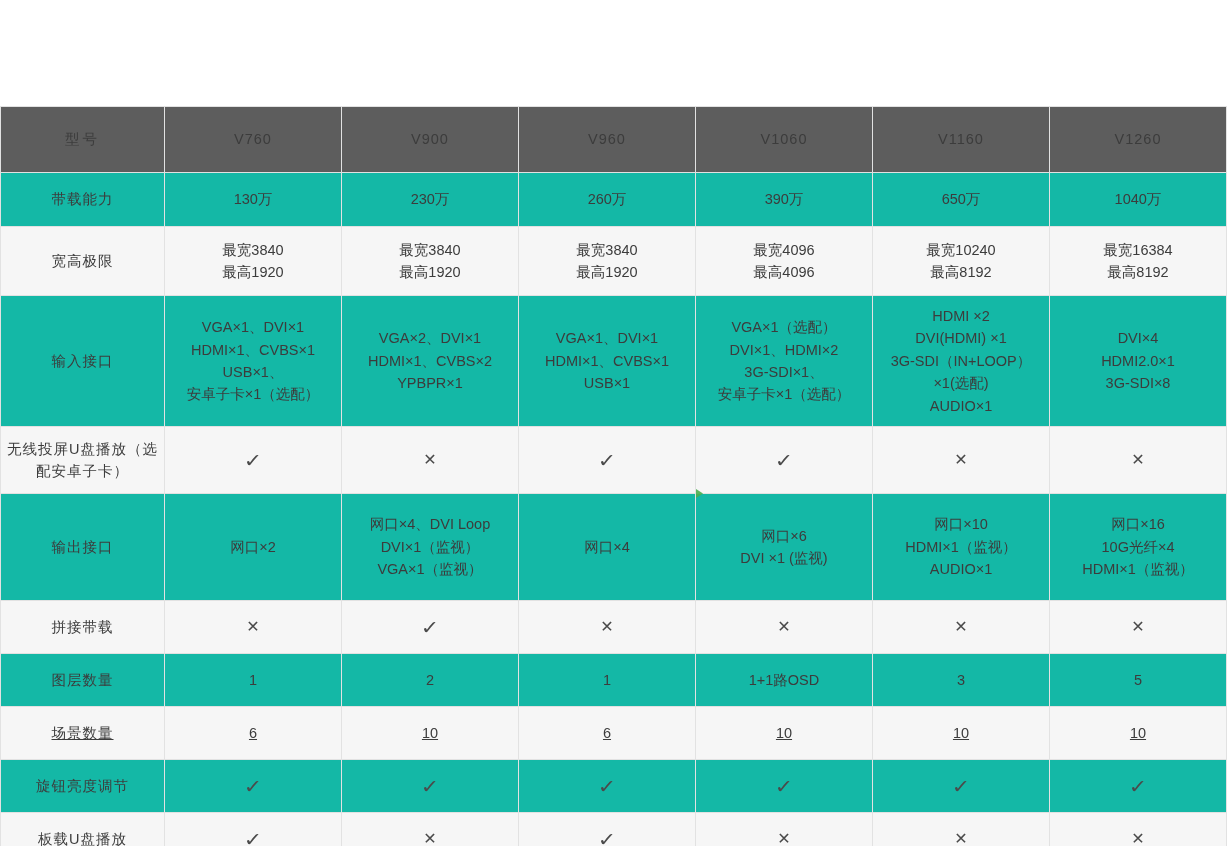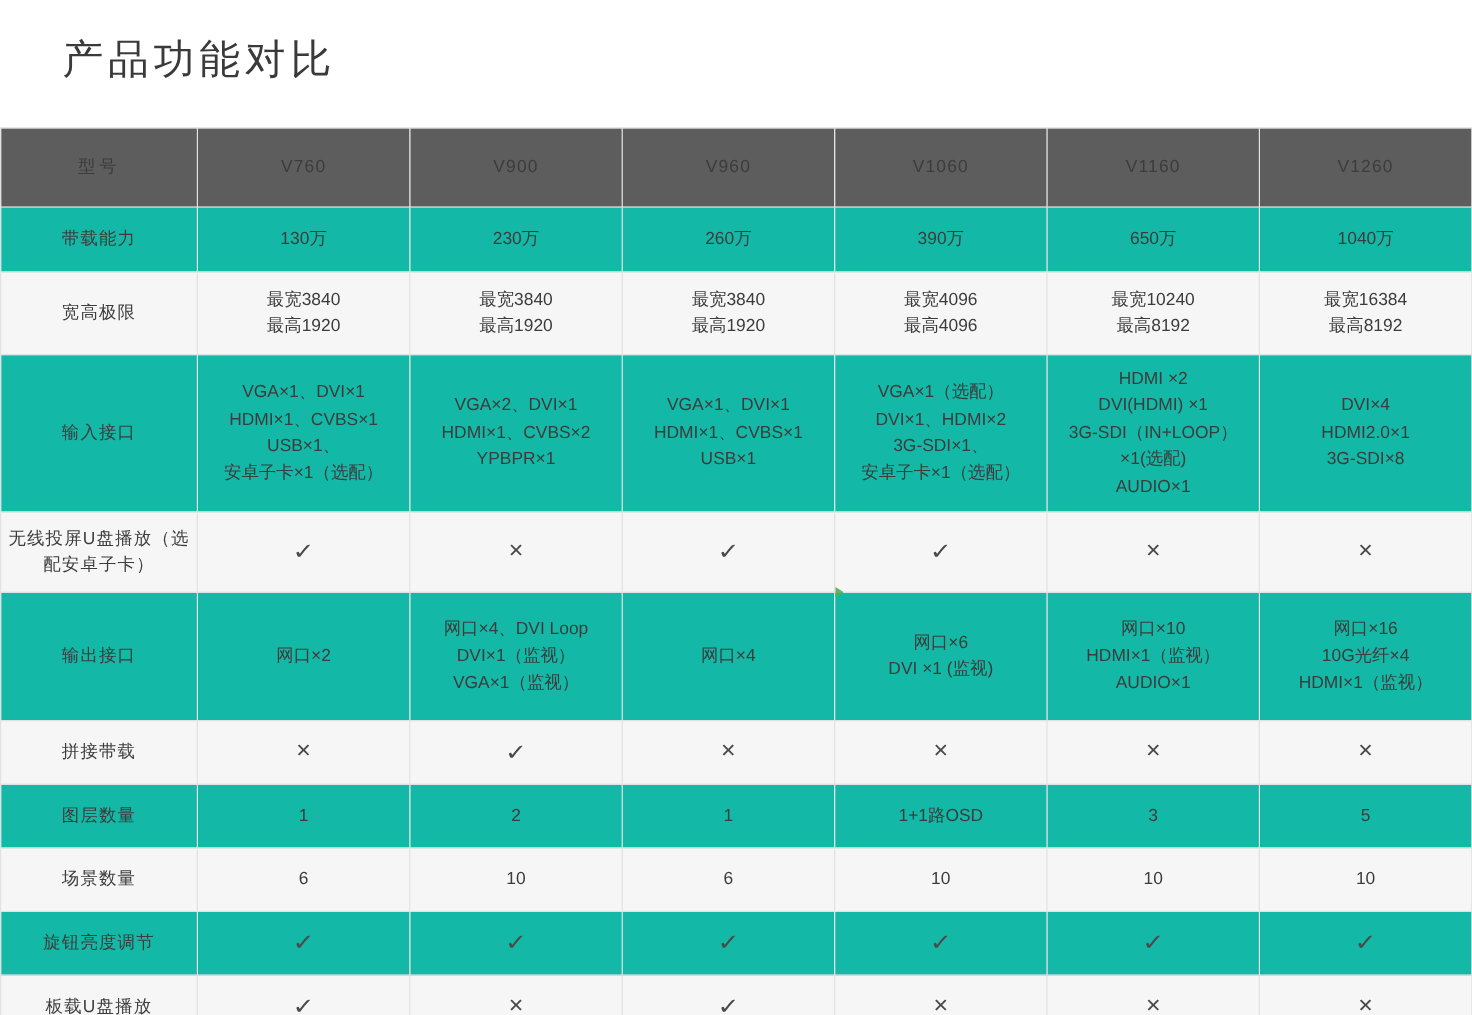--- a/index.html
+++ b/index.html
@@ -93,40 +93,39 @@
     font-size: 16px;
     line-height: 1;
   }
   .r-carry td { height: 41px; }
   .r-limit td { height: 56px; }
   .r-input td { height: 118px; }
   .r-wireless td { height: 54px; }
   .r-output td { height: 94px; }
   .r-splice td { height: 40px; }
   .r-layer td { height: 40px; }
-  .r-scene td { height: 40px; }
+  .r-scene td { height: 40px; text-decoration: underline; }
   .r-knob td { height: 40px; }
   .r-onboard td { height: 40px; }
   .tiny-marker {
     position: absolute;
     left: 696px;
     top: 489px;
     width: 7px;
     height: 9px;
     background: #4caf50;
     clip-path: polygon(0 0, 100% 50%, 0 100%);
     opacity: .9;
   }
 </style>
 </head>
 <body>
 
 <div class="page">
 
-  <h1 class="page-title">产品功能对比</h1>
 
   <div class="table-wrap">
     <table class="compare">
       <colgroup>
         <col class="c0">
           <col class="cx">
           <col class="cx">
           <col class="cx">
           <col class="cx">
           <col class="cx">

